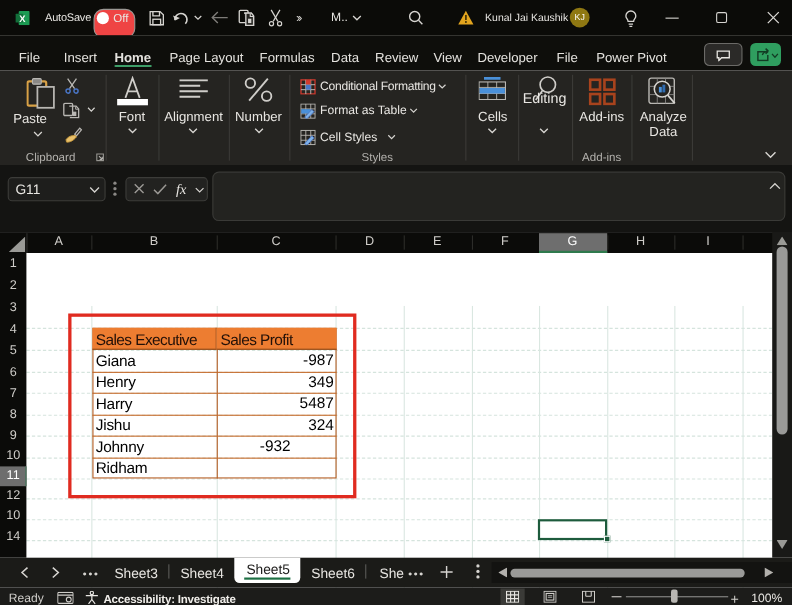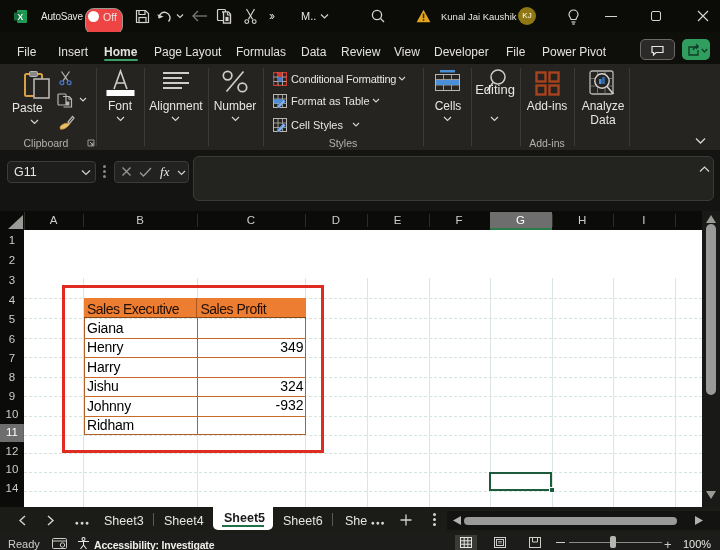--- a/index.html
+++ b/index.html
@@ -350,23 +350,25 @@
 <div class="abs" style="left:83.5px;top:79px;width:222px;height:1px;background:#c56a2a"></div>
 <div class="abs" style="left:83.5px;top:98.5px;width:222px;height:1px;background:#c56a2a"></div>
 <div class="abs" style="left:83.5px;top:118px;width:222px;height:1px;background:#c56a2a"></div>
 <div class="abs" style="left:83.5px;top:137.5px;width:222px;height:1px;background:#c56a2a"></div>
 <div class="abs" style="left:87px;top:41.5px;font-size:14px;color:#000;letter-spacing:-0.2px">Giana</div>
 <div class="abs" style="left:87px;top:61px;font-size:14px;color:#000;letter-spacing:-0.2px">Henry</div>
 <div class="abs" style="left:87px;top:80.5px;font-size:14px;color:#000;letter-spacing:-0.2px">Harry</div>
 <div class="abs" style="left:87px;top:100px;font-size:14px;color:#000;letter-spacing:-0.2px">Jishu</div>
 <div class="abs" style="left:87px;top:119.5px;font-size:14px;color:#000;letter-spacing:-0.2px">Johnny</div>
 <div class="abs" style="left:87px;top:138.7px;font-size:14px;color:#000;letter-spacing:-0.2px">Ridham</div>
+<div class="abs" style="left:197px;top:41px;width:106.5px;text-align:right;font-size:14px;color:#000">-987</div>
 <div class="abs" style="left:197px;top:60.5px;width:106.5px;text-align:right;font-size:14px;color:#000">349</div>
+<div class="abs" style="left:197px;top:80px;width:106.5px;text-align:right;font-size:14px;color:#000">5487</div>
 <div class="abs" style="left:197px;top:99.5px;width:106.5px;text-align:right;font-size:14px;color:#000">324</div>
-<div class="abs" style="left:197px;top:119px;width:106.5px;text-align:right;font-size:14px;color:#000">-932</div>
+<div class="abs" style="left:197px;top:119px;width:106.5px;text-align:center;font-size:14px;color:#000">-932</div>
 <div class="abs" style="left:62px;top:7px;width:262px;height:168px;border:3px solid #e02b20"></div>
 <div class="abs" style="left:489px;top:193.5px;width:63px;height:19px;border:2px solid #1d5b3c;background:#fff"></div>
 <div class="abs" style="left:548.5px;top:209px;width:6px;height:6px;background:#1d5b3c;border:1px solid #fff"></div>
 </div>
 
 <div class="abs" id="gutter">
 <div class="abs rowlab" style="top:4px">1</div>
 <div class="abs rowlab" style="top:24px">2</div>
 <div class="abs rowlab" style="top:44px">3</div>
 <div class="abs rowlab" style="top:63.5px">4</div>
@@ -398,21 +400,21 @@
       <path d="M7 1 L2 5.5 L7 10"></path>
     </svg>
 <svg class="abs" style="left:46px;top:515px" width="9" height="11" viewBox="0 0 9 11" fill="none" stroke="#d6d4d0" stroke-width="1.4">
       <path d="M2 1 L7 5.5 L2 10"></path>
     </svg>
 <div class="abs" style="left:75px;top:519px;color:#d6d4d0;font-size:6.5px;letter-spacing:1.2px">●●●</div>
 <div class="abs" style="left:104px;top:514px;color:#e8e6e2;font-size:12.5px">Sheet3</div>
 <div class="abs" style="left:153px;top:513px;width:1px;height:13px;background:#5a5a57"></div>
 <div class="abs" style="left:164px;top:514px;color:#e8e6e2;font-size:12.5px">Sheet4</div>
 <div class="abs" style="left:213px;top:507px;width:60px;height:23px;background:#fff;border-radius:0 0 5px 5px"></div>
-<div class="abs" style="left:224px;top:511px;color:#1c1b1a;font-size:12.5px;font-weight:bold">Sheet5</div>
+<div class="abs" style="left:224px;top:511px;color:#1c1b1a;font-size:12.5px;font-weight:normal">Sheet5</div>
 <div class="abs" style="left:222px;top:524.5px;width:42px;height:2.5px;background:#1e7145"></div>
 <div class="abs" style="left:283px;top:514px;color:#e8e6e2;font-size:12.5px">Sheet6</div>
 <div class="abs" style="left:332px;top:513px;width:1px;height:13px;background:#5a5a57"></div>
 <div class="abs" style="left:345px;top:514px;color:#e8e6e2;font-size:12.5px">She</div>
 <div class="abs" style="left:371px;top:519px;color:#d6d4d0;font-size:6.5px;letter-spacing:1px">●●●</div>
 <svg class="abs" style="left:400px;top:514px" width="12" height="12" viewBox="0 0 12 12" stroke="#d6d4d0" stroke-width="1.3">
       <path d="M6 0.5 V11.5 M0.5 6 H11.5"></path>
     </svg>
 <div class="abs" style="left:433px;top:512.5px;width:3px;height:3px;border-radius:50%;background:#d6d4d0"></div>
 <div class="abs" style="left:433px;top:517.5px;width:3px;height:3px;border-radius:50%;background:#d6d4d0"></div>

